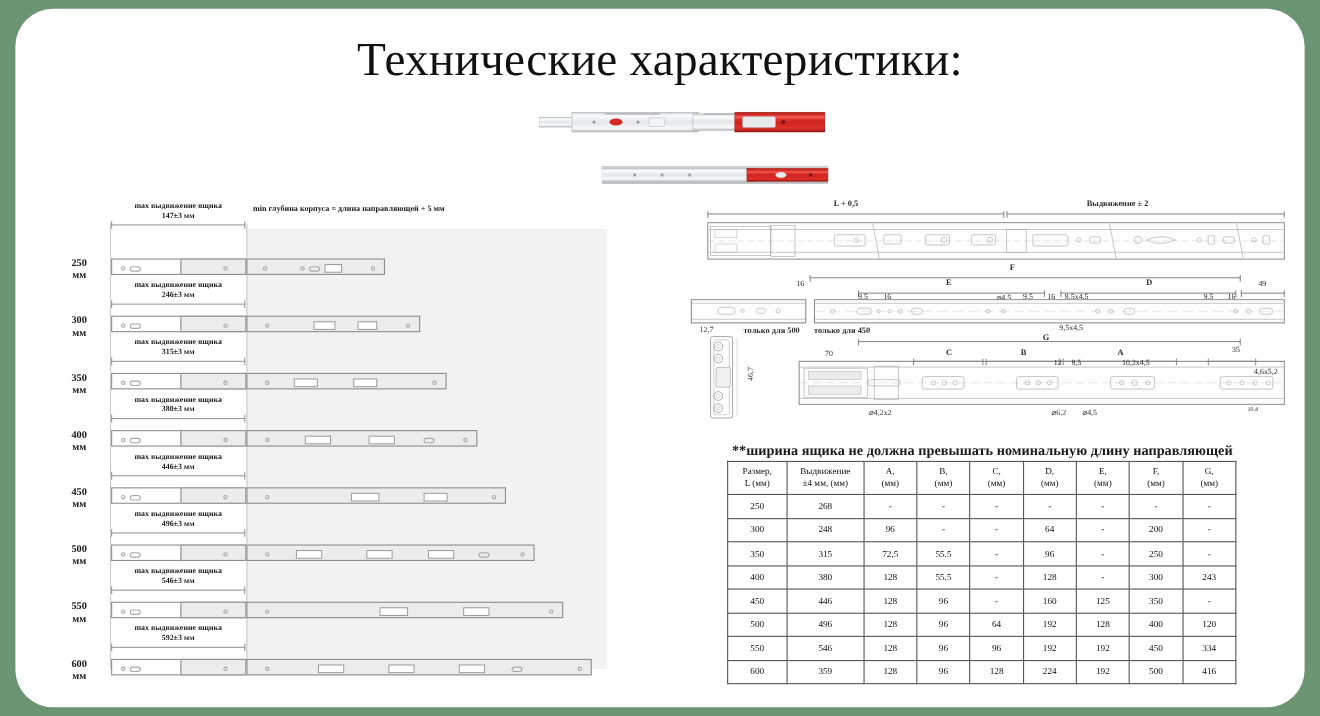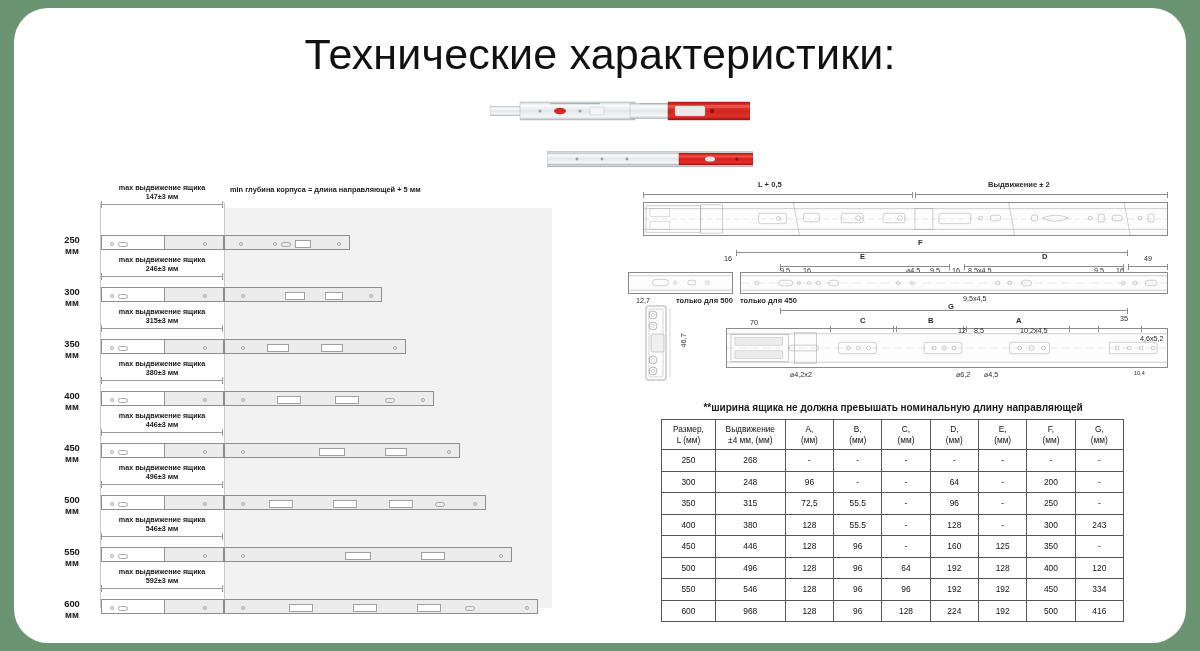--- a/index.html
+++ b/index.html
@@ -6,20 +6,21 @@
   html, body {
     width: 1200px; height: 651px;
     font-family: "Liberation Sans", sans-serif;
     background: #6b9472;
     overflow: hidden;
   }
   #page {
     position: relative;
     width: 1200px; height: 651px;
     background: #6b9472;
+    font-family: Liberation Serif, serif;
   }
   #sheet {
     position: absolute;
     left: 14px; top: 8px;
     width: 1172px; height: 635px;
     background: #ffffff;
     border-radius: 34px;
   }
 
   
@@ -151,21 +152,21 @@
     border: 1px solid #8a8a8a;
     background: #fdfdfd;
   }
 
   
   #note {
     position: absolute;
     left: 648px; top: 394px;
     width: 462px;
     text-align: center;
-    font-size: 10px; font-weight: bold;
+    font-size: 13px; font-weight: bold;
     color: #1a1a1a; white-space: nowrap;
   }
 
   
   #spectable {
     position: absolute;
     left: 647px; top: 411px;
     width: 463px;
     border-collapse: collapse;
     font-size: 8.4px;
@@ -729,21 +730,21 @@
             <td>128</td>
             <td>96</td>
             <td>96</td>
             <td>192</td>
             <td>192</td>
             <td>450</td>
             <td>334</td>
           </tr>
           <tr>
             <td>600</td>
-            <td>968</td>
+            <td>359</td>
             <td>128</td>
             <td>96</td>
             <td>128</td>
             <td>224</td>
             <td>192</td>
             <td>500</td>
             <td>416</td>
           </tr>
         </tbody>
     </table>

